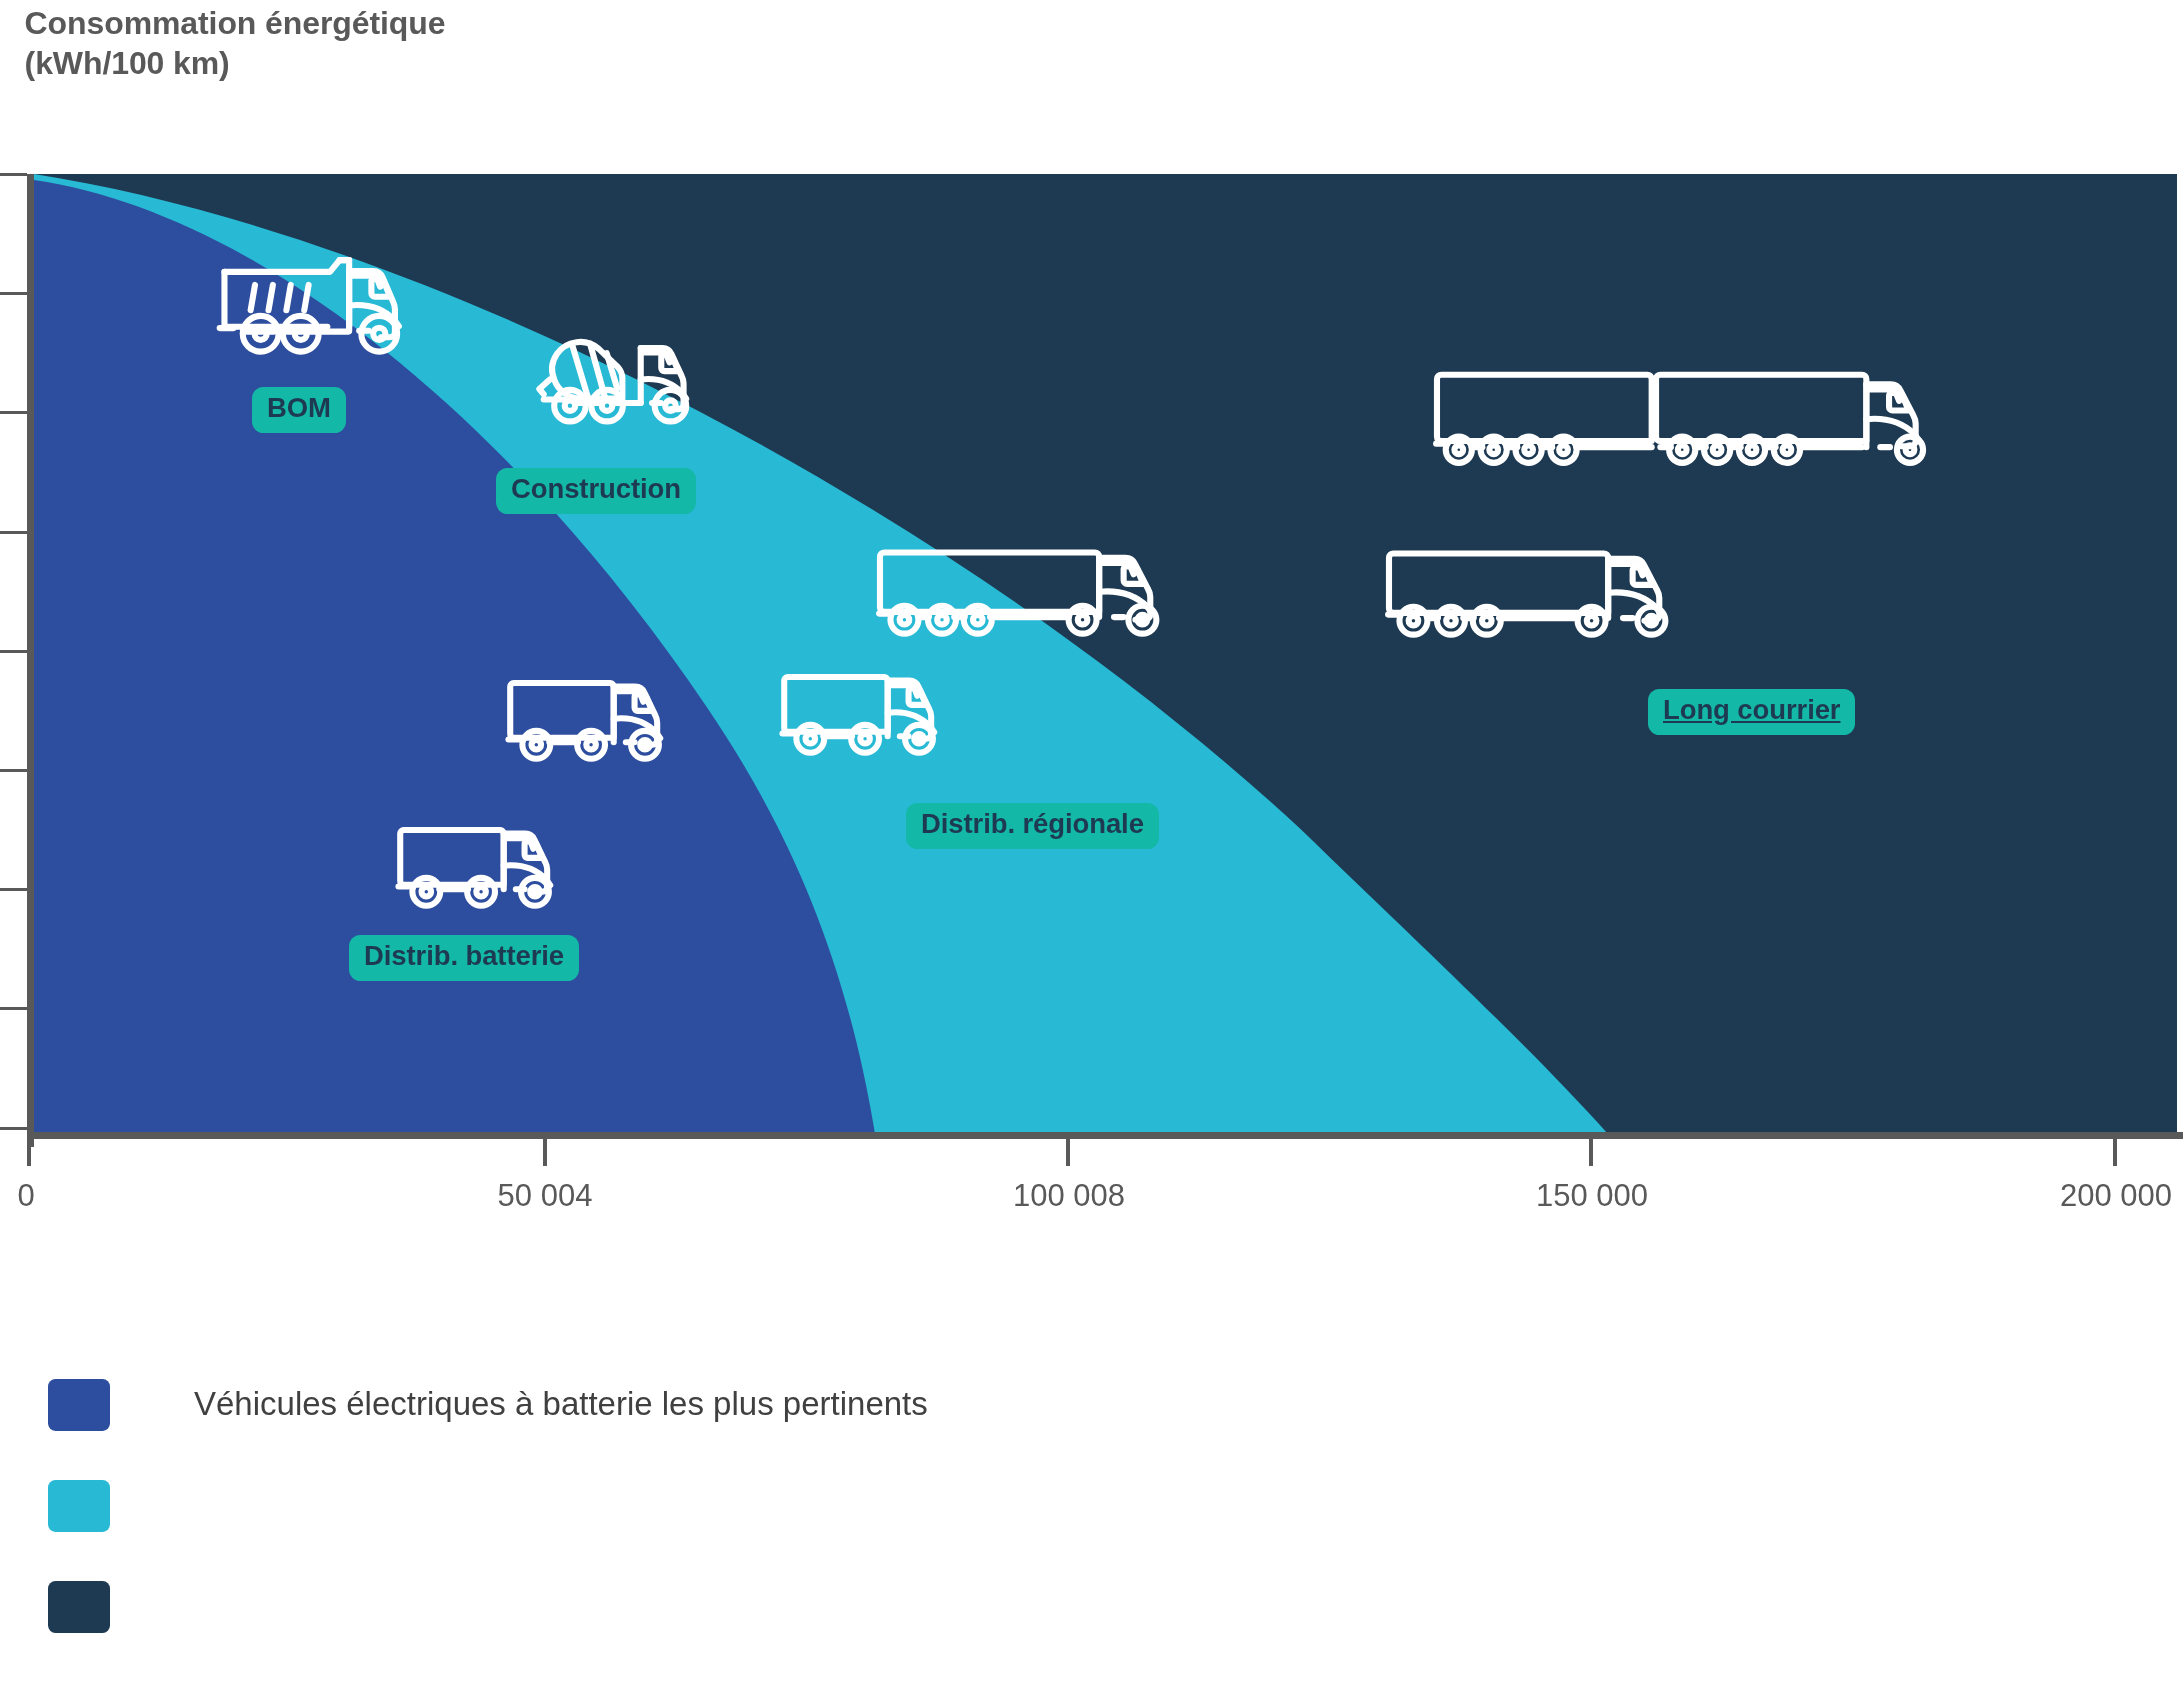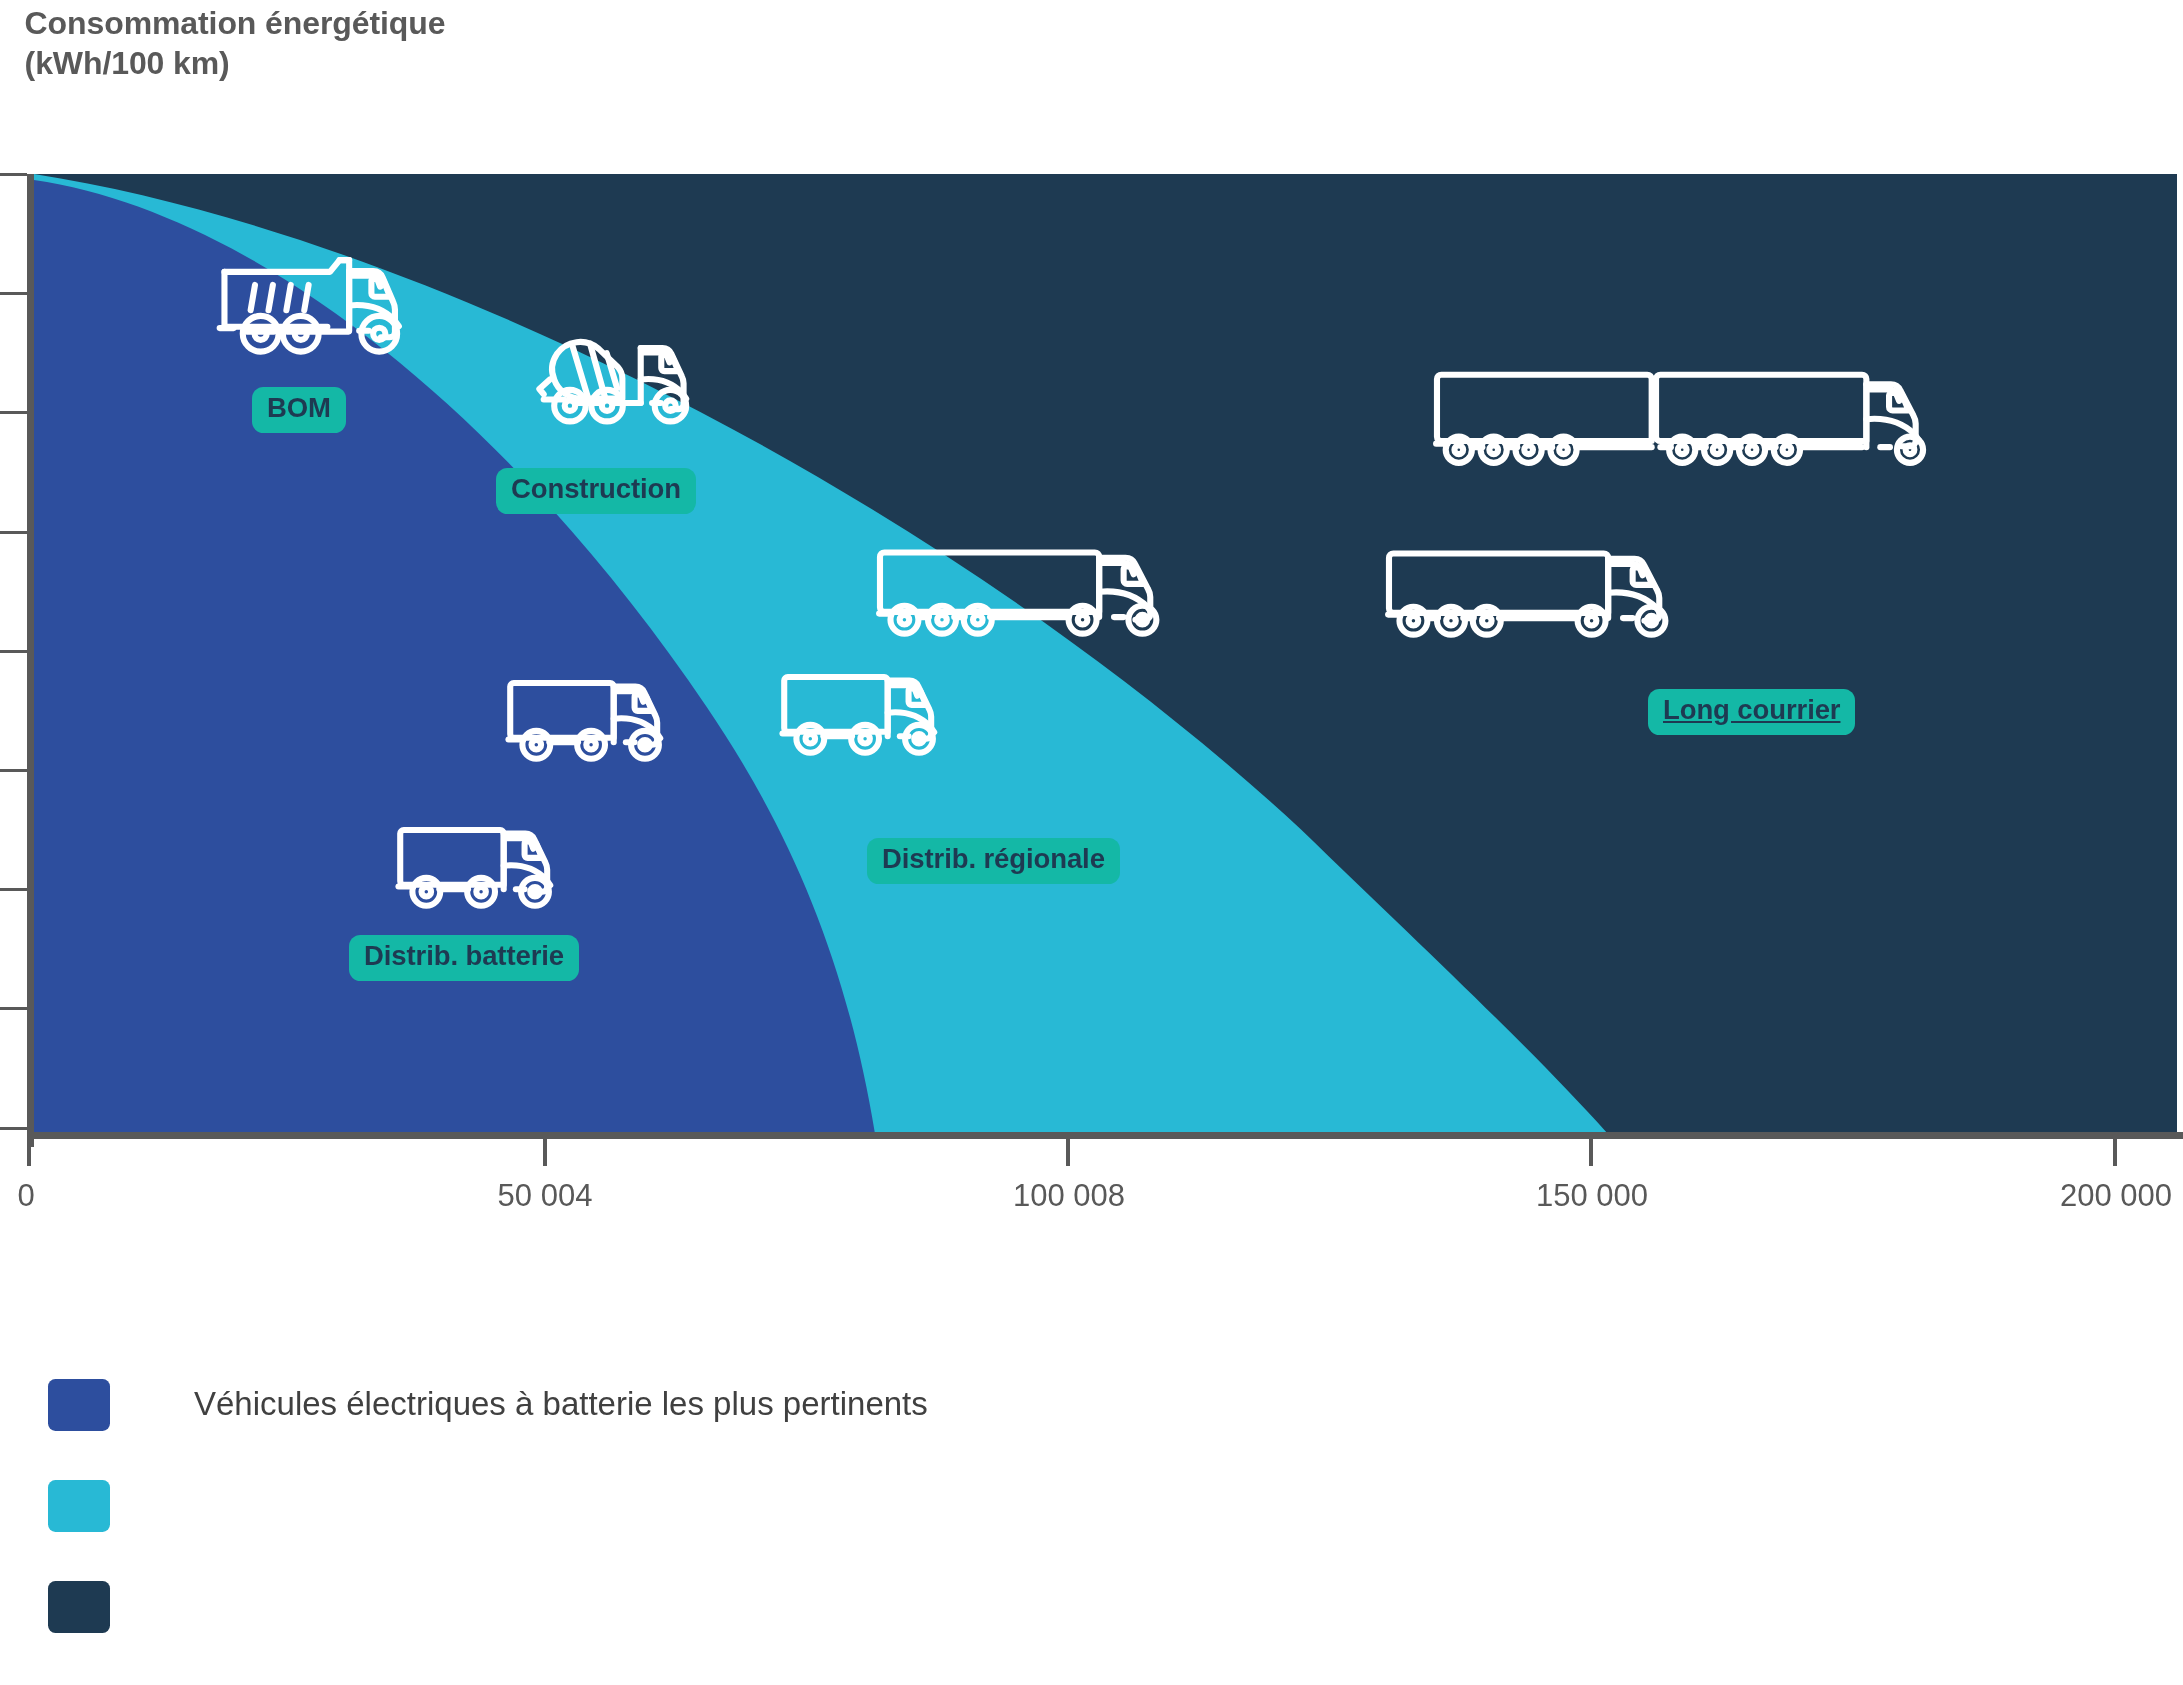--- a/index.html
+++ b/index.html
@@ -402,21 +402,21 @@
       <circle cx="617" cy="180" r="11"></circle>
     </svg>
   </div>
 
   <div class="pill" style="left:252px; top:387px;">BOM</div>
 
   <div class="pill" style="left:496px; top:468px;">Construction</div>
 
   <div class="pill" style="left:349px; top:935px;">Distrib. batterie</div>
 
-  <div class="pill" style="left:867px; top:803px;margin-top:35px;">Distrib. régionale</div>
+  <div class="pill" style="left:906px; top:803px;">Distrib. régionale</div>
 
   <div class="pill" style="left:1648px; top:689px;text-decoration:underline;">Long courrier</div>
 
   <div class="legend">
 
     <div class="legend-row">
       <div class="legend-swatch" style="background:#2D4E9E;"></div>
       <div class="legend-text">Véhicules électriques à batterie les plus pertinents</div>
     </div>
 

